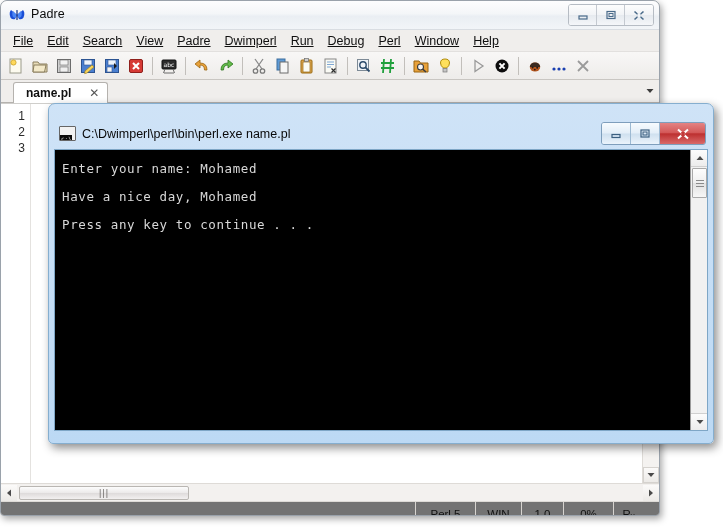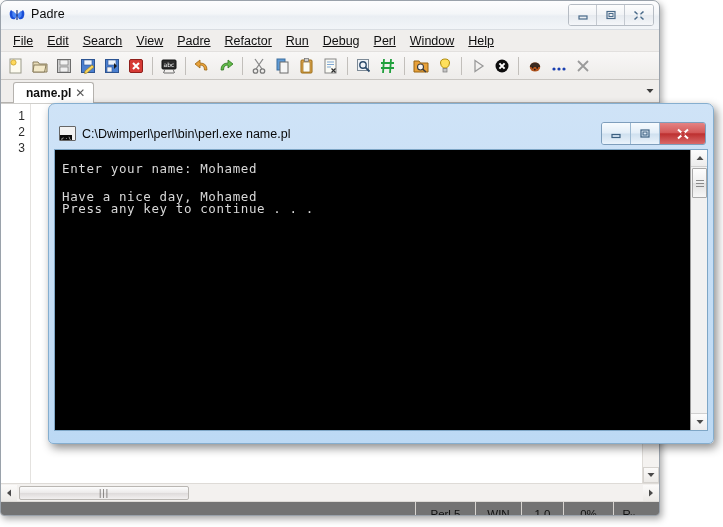--- a/index.html
+++ b/index.html
@@ -103,21 +103,21 @@
   }
   .tab {
     position: absolute;
     left: 12px; top: 2px;
     height: 21px;
     padding: 0 8px 0 12px;
     background: #ffffff;
     border: 1px solid #b5b2ae;
     border-bottom: none;
     border-radius: 3px 3px 0 0;
-    display: flex; align-items: center; gap: 4px;
+    display: flex; align-items: center; gap: 18px;
     box-sizing: border-box;
   }
   .tab-label { font-size: 12px; font-weight: bold; color: #101010; }
   .tab-close { font-size: 12px; color: #555; line-height: 1; }
   .tab-dropdown {
     position: absolute; right: 2px; top: 3px;
     width: 14px; height: 15px;
     display: flex; align-items: center; justify-content: center;
   }
 
@@ -343,21 +343,21 @@
         </div>
       </div>
     </div>
 
     <div class="menubar">
       <div class="menu-item"><u>File</u></div>
       <div class="menu-item"><u>Edit</u></div>
       <div class="menu-item"><u>Search</u></div>
       <div class="menu-item"><u>View</u></div>
       <div class="menu-item"><u>Padre</u></div>
-      <div class="menu-item"><u>Refactor</u></div>
+      <div class="menu-item"><u>Dwimperl</u></div>
       <div class="menu-item"><u>Run</u></div>
       <div class="menu-item"><u>Debug</u></div>
       <div class="menu-item"><u>Perl</u></div>
       <div class="menu-item"><u>Window</u></div>
       <div class="menu-item"><u>Help</u></div>
     </div>
 
     <div class="toolbar">
       <div class="tb-btn">
         <svg width="18" height="18" viewBox="0 0 18 18">
@@ -600,21 +600,21 @@
             <path d="M3 1.5 L13 10.5 M13 1.5 L3 10.5" stroke="#ffffff" stroke-width="2" fill="none"></path>
             <rect x="6.2" y="4" width="3.6" height="4" fill="#c23838"></rect>
           </svg>
         </div>
       </div>
     </div>
 
     <div class="console-body">
       <div class="console-text" style="top:8px">Enter your name: Mohamed</div>
       <div class="console-text" style="top:36px">Have a nice day, Mohamed</div>
-      <div class="console-text" style="top:48px">Press any key to continue . . .</div>
+      <div class="console-text" style="top:64px">Press any key to continue . . .</div>
 
       <div class="console-scroll">
         <div class="cs-arrow">
           <svg width="8" height="6" viewBox="0 0 8 6">
               <path d="M0.5 5 L4 1 L7.5 5 Z" fill="#4a4a4a"></path>
             </svg>
         </div>
         <div class="cs-thumb">
           <span class="grip-lines">
               <i></i>

